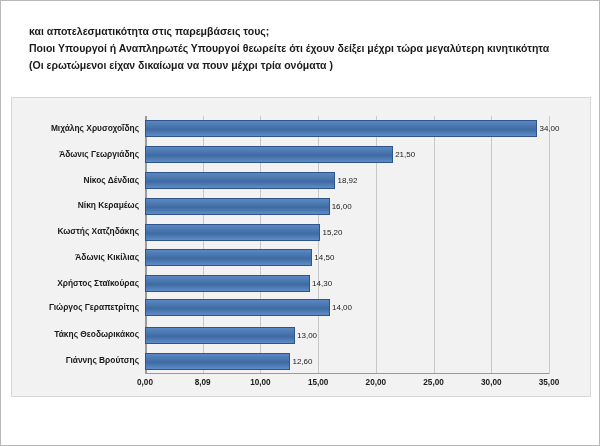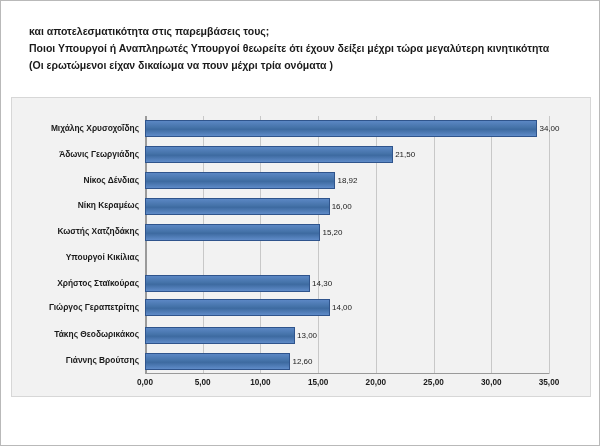--- a/index.html
+++ b/index.html
@@ -219,21 +219,25 @@
             </div>
           </div>
           <div class="bar-row" style="top: 103.2px; height: 25.8px;">
             <div class="cat-label" style="height: 25.8px; line-height: 25.8px;">Κωστής  Χατζηδάκης</div>
             <div class="bar-wrap" style="top: 4.4px; width: 175.451px;">
               <div class="bar" style="width: 100%;"></div>
               <div class="bar-value">15,20</div>
             </div>
           </div>
           <div class="bar-row" style="top: 129px; height: 25.8px;">
-            <div class="cat-label" style="height: 25.8px; line-height: 25.8px;">Υπουργοί Κικίλιας</div>
+            <div class="cat-label" style="height: 25.8px; line-height: 25.8px;">Άδωνις Κικίλιας</div>
+            <div class="bar-wrap" style="top: 4.4px; width: 167.371px;">
+              <div class="bar" style="width: 100%;"></div>
+              <div class="bar-value">14,50</div>
+            </div>
           </div>
           <div class="bar-row" style="top: 154.8px; height: 25.8px;">
             <div class="cat-label" style="height: 25.8px; line-height: 25.8px;">Χρήστος Σταϊκούρας</div>
             <div class="bar-wrap" style="top: 4.4px; width: 165.063px;">
               <div class="bar" style="width: 100%;"></div>
               <div class="bar-value">14,30</div>
             </div>
           </div>
           <div class="bar-row" style="top: 179px; height: 25.8px;">
             <div class="cat-label" style="height: 25.8px; line-height: 25.8px;">Γιώργος Γεραπετρίτης</div>
@@ -253,21 +257,21 @@
             <div class="cat-label" style="height: 25.8px; line-height: 25.8px;">Γιάννης Βρούτσης</div>
             <div class="bar-wrap" style="top: 4.4px; width: 145.44px;">
               <div class="bar" style="width: 100%;"></div>
               <div class="bar-value">12,60</div>
             </div>
           </div>
         </div>
       <div id="xaxis-line"></div>
       <div id="xticks">
           <div class="xtick" style="left: 0px;">0,00</div>
-          <div class="xtick" style="left: 57.7143px;">5,00</div>
+          <div class="xtick" style="left: 57.7143px;">8,09</div>
           <div class="xtick" style="left: 115.429px;">10,00</div>
           <div class="xtick" style="left: 173.143px;">15,00</div>
           <div class="xtick" style="left: 230.857px;">20,00</div>
           <div class="xtick" style="left: 288.571px;">25,00</div>
           <div class="xtick" style="left: 346.286px;">30,00</div>
           <div class="xtick" style="left: 404px;">35,00</div>
         </div>
     </div>
   </div>
 

